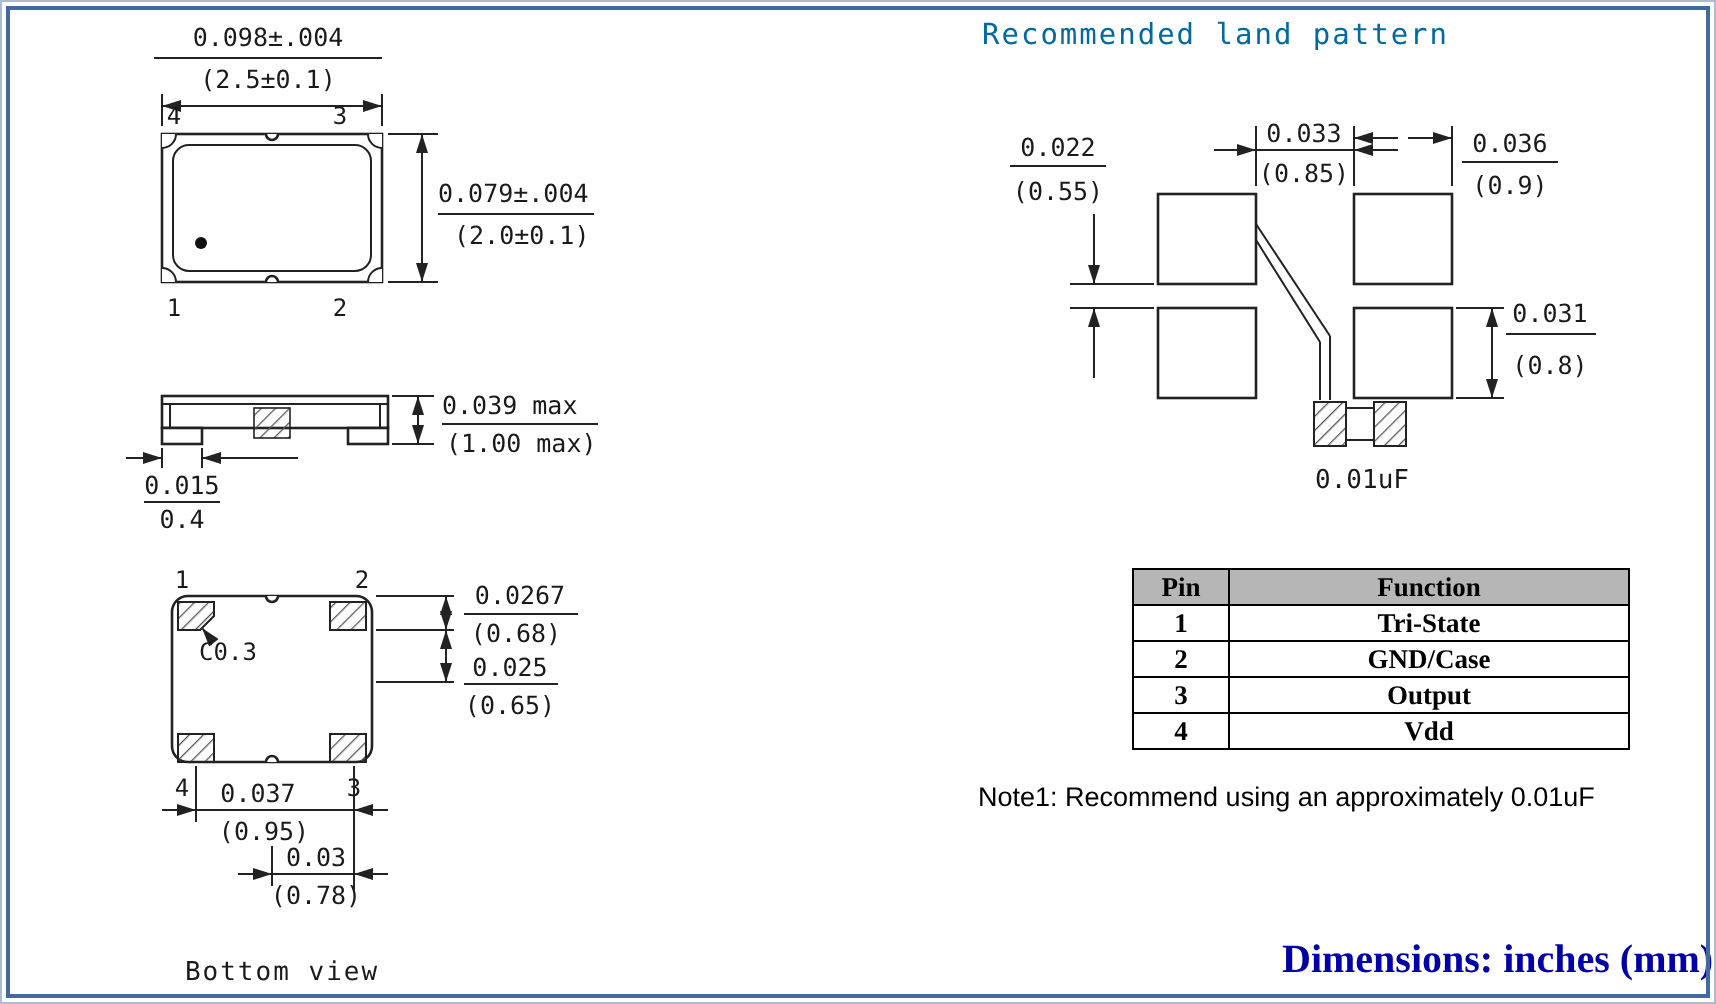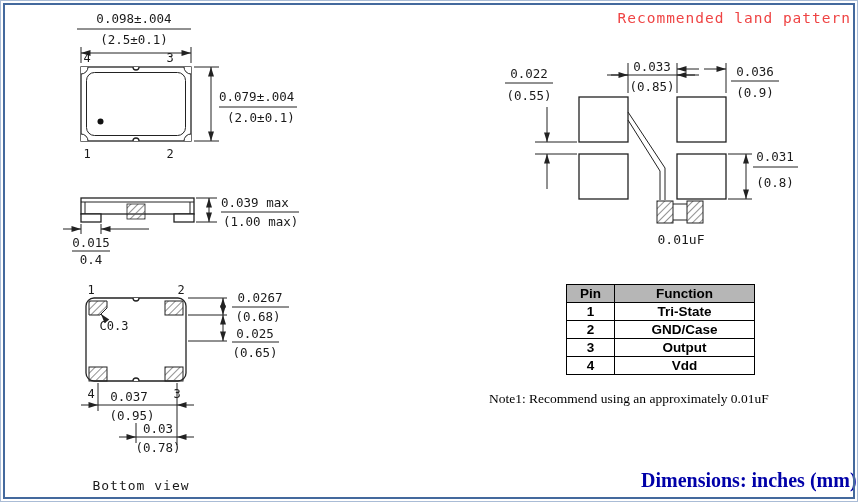--- a/index.html
+++ b/index.html
@@ -7,27 +7,27 @@
   body{position:relative;background:#fff;overflow:hidden;border:1px solid #aabcd6;font-family:"DejaVu Sans Mono",monospace}
   .frame{position:absolute;inset:2px;border:2px solid #44699d;pointer-events:none;z-index:10}
   svg{position:absolute;top:0}
   .left-svg{left:0}
   .right-svg{left:460px;top:0}
   svg text{fill:#1a1a1a;font-family:"DejaVu Sans Mono",monospace;font-size:12.5px}
   svg text.sm{font-size:12px}
   .ln{stroke:#222;stroke-width:1;fill:none}
   .lnb{stroke:#222;stroke-width:1.3;fill:#fff}
   .wh{fill:#fff;stroke:none}
-  .land-title{position:absolute;left:490px;top:9px;width:360px;text-align:right;font-size:14.5px;letter-spacing:1px;color:#ef4444;font-family:"DejaVu Sans Mono",monospace}
-  .pin-table{position:absolute;left:565px;top:283px;border-collapse:collapse;font-family:Liberation Sans, sans-serif;font-weight:bold;font-size:13.5px;color:#000}
+  .land-title{position:absolute;left:490px;top:9px;width:360px;text-align:left;font-size:14.5px;letter-spacing:1px;color:#0369a1;font-family:"DejaVu Sans Mono",monospace}
+  .pin-table{position:absolute;left:565px;top:283px;border-collapse:collapse;font-family:Liberation Serif, serif;font-weight:bold;font-size:13.5px;color:#000}
   .pin-table th,.pin-table td{border:1px solid #000;text-align:center;height:18px;padding:0 4px}
   .pin-table th{background:#b6b6b6}
   .col-pin{width:48px}
-  .col-fn{width:140px}
-  .note{position:absolute;left:488px;top:389px;width:334px;font-family:Liberation Serif, serif;font-size:13.5px;line-height:17px;color:#000}
+  .col-fn{width:200px}
+  .note{position:absolute;left:488px;top:389px;width:334px;font-family:Liberation Sans, sans-serif;font-size:13.5px;line-height:17px;color:#000}
   .footer{position:absolute;left:640px;top:468px;font-family:"Liberation Serif",serif;font-weight:bold;font-size:20px;color:#0000a8}
 </style>
 </head>
 <body>
 
 <div class="frame"></div>
 
 <svg class="left-svg" width="460" height="502" viewBox="0 0 460 502">
   <defs>
     <marker id="ah1" markerWidth="11" markerHeight="8" refX="10" refY="4" orient="auto" markerUnits="userSpaceOnUse">

